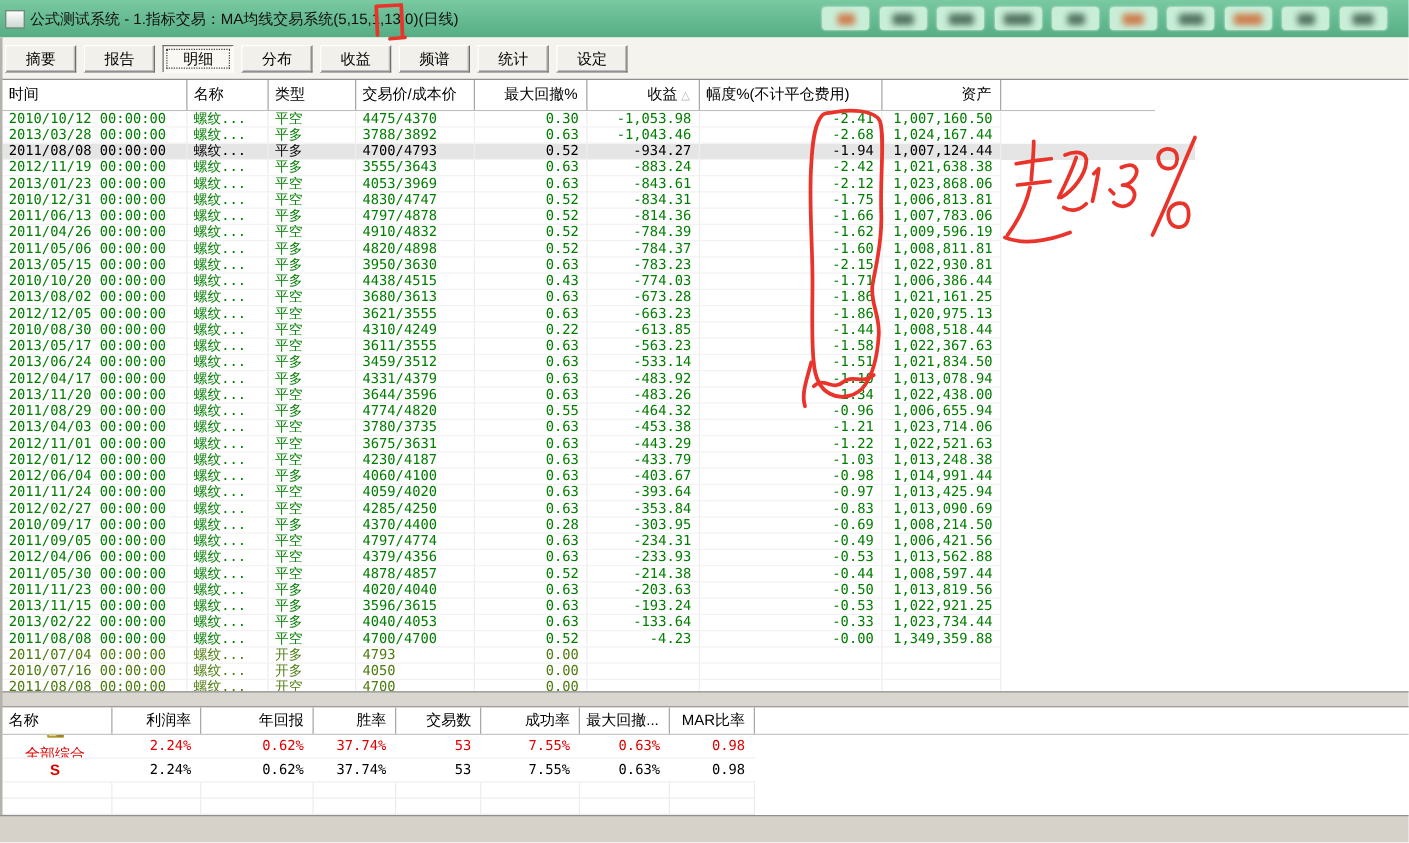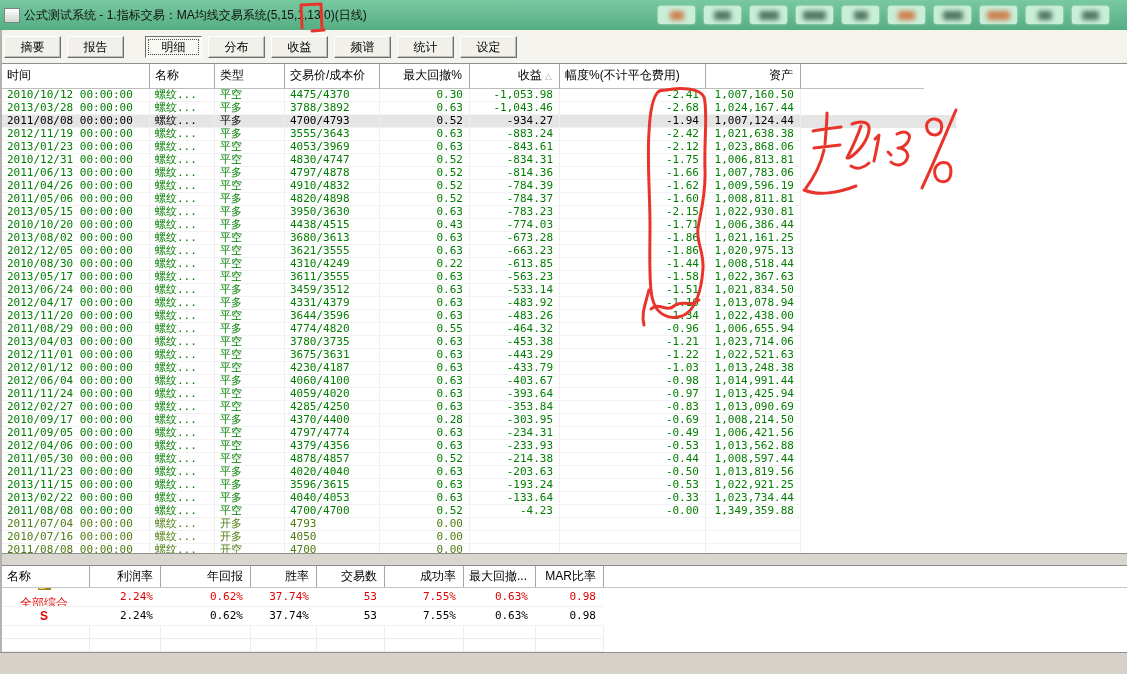--- a/index.html
+++ b/index.html
@@ -23,21 +23,21 @@
   .blur-blob.dark{background:#3c5e4c;}
 
   
   .tabbar{position:absolute;left:0;top:30px;width:1127px;height:34px;background:#f4f3ee;
           border-bottom:1px solid #8f8f8f;display:flex;gap:6px;padding:6px 16px 0 4px;box-sizing:border-box;}
   .tab{width:57px;height:22px;background:#f1f0ea;font-size:12px;color:#000;
        text-align:center;line-height:20px;box-sizing:border-box;
        border:1px solid;border-color:#ffffff #6f6f6f #6f6f6f #ffffff;
        box-shadow:inset -1px -1px 0 #bdbdbd;cursor:default;}
   .tab.active{background:#f9f8f3;border-color:#6f6f6f #ffffff #ffffff #6f6f6f;
-       box-shadow:none;outline:1px dotted #444;outline-offset:-4px;margin-left:15px;}
+       box-shadow:none;outline:1px dotted #444;outline-offset:-4px;}
 
   
   .tgrid{display:grid;grid-template-columns:148px 65px 70px 95px 90px 90px 146px 95px;}
   .trades-header{position:absolute;left:2px;top:64px;width:922px;height:25px;background:#fff;
                  border-bottom:1px solid #bdbdbd;box-sizing:border-box;}
   .hcell{font-size:12px;color:#000;line-height:23px;height:24px;border-right:1px solid #a8a8a8;
          padding:0 5px;white-space:nowrap;overflow:hidden;box-sizing:border-box;position:relative;}
   .hcell.r{text-align:right;padding-right:7px;}
   .sort-tri{color:#b4b4b4;font-size:9px;margin-left:3px;}
   .trades-body{position:absolute;left:2px;top:89px;width:954px;height:464px;overflow:hidden;background:#fff;}

